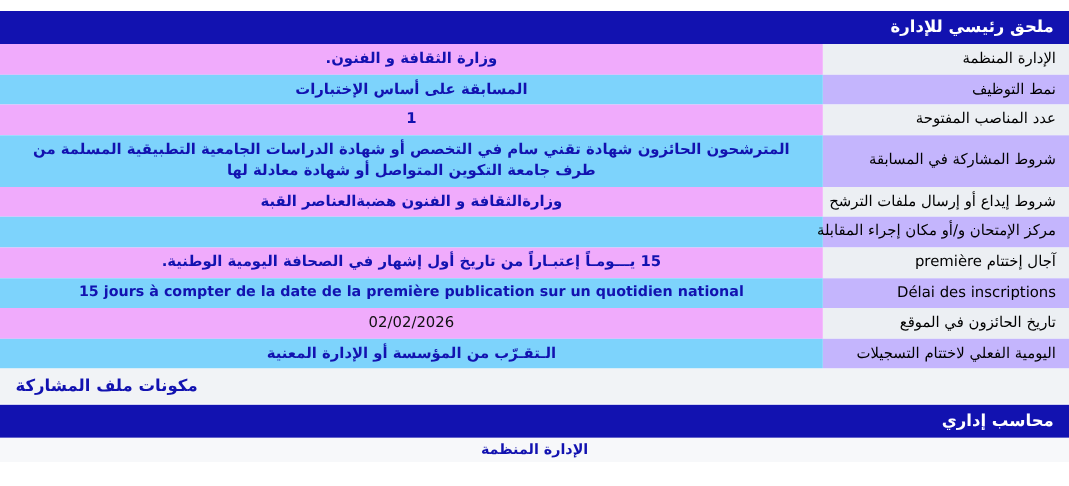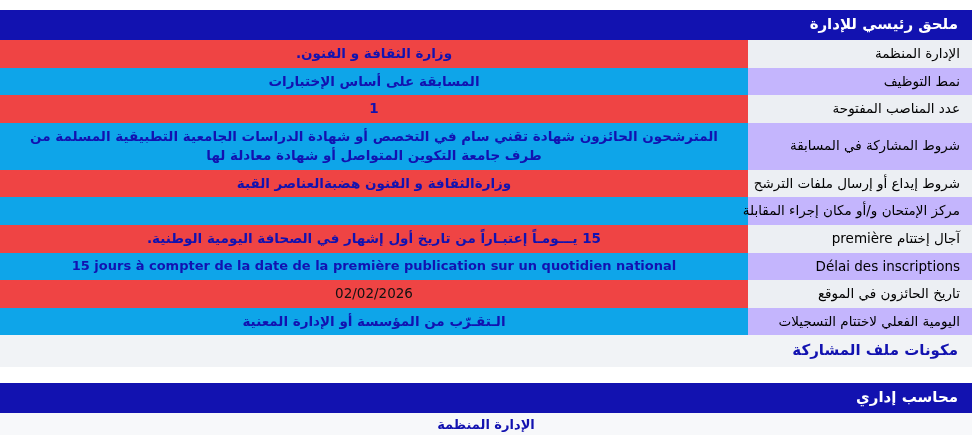--- a/index.html
+++ b/index.html
@@ -28,21 +28,21 @@
   .band {
     background: #1212b0;
     color: #ffffff;
     font-weight: bold;
     font-size: 15px;
     padding: 5px 14px 7px 14px;
     text-align: right;
     letter-spacing: 0;
   }
   .band.second {
-    margin-top: 16px;
+    margin-top: 1px;
   }
   table.info {
     width: 100%;
     border-collapse: collapse;
     table-layout: fixed;
   }
   table.info td {
     vertical-align: middle;
     padding: 4px 12px;
     font-size: 13.5px;
@@ -54,43 +54,43 @@
     background: #eceff3;
     font-weight: normal;
     color: #000;
     font-size: 14px;
     white-space: nowrap;
   }
   td.value {
     text-align: center;
     color: #1212b0;
     font-weight: bold;
-    background: #ef4444;
+    background: #f0abfc;
     font-size: 13px;
   }
   tr.alt td.label {
     background: #c4b5fd;
   }
   tr.alt td.value {
-    background: #0ea5e9;
+    background: #7dd3fc;
   }
   td.value.plain {
     color: #111;
     font-weight: normal;
   }
   td.value.ltr {
     direction: ltr;
     font-size: 13px;
   }
   td.value.empty {
     background: #e7eaee;
   }
   .section-white {
     background: #f1f3f6;
-    text-align: right;
+    text-align: left;
     padding: 6px 14px 8px 14px;
     font-size: 15px;
     font-weight: bold;
     color: #1212b0;
   }
   .bottom-cut {
     background: #f7f8fa;
     height: 22px;
     position: relative;
     overflow: hidden;

